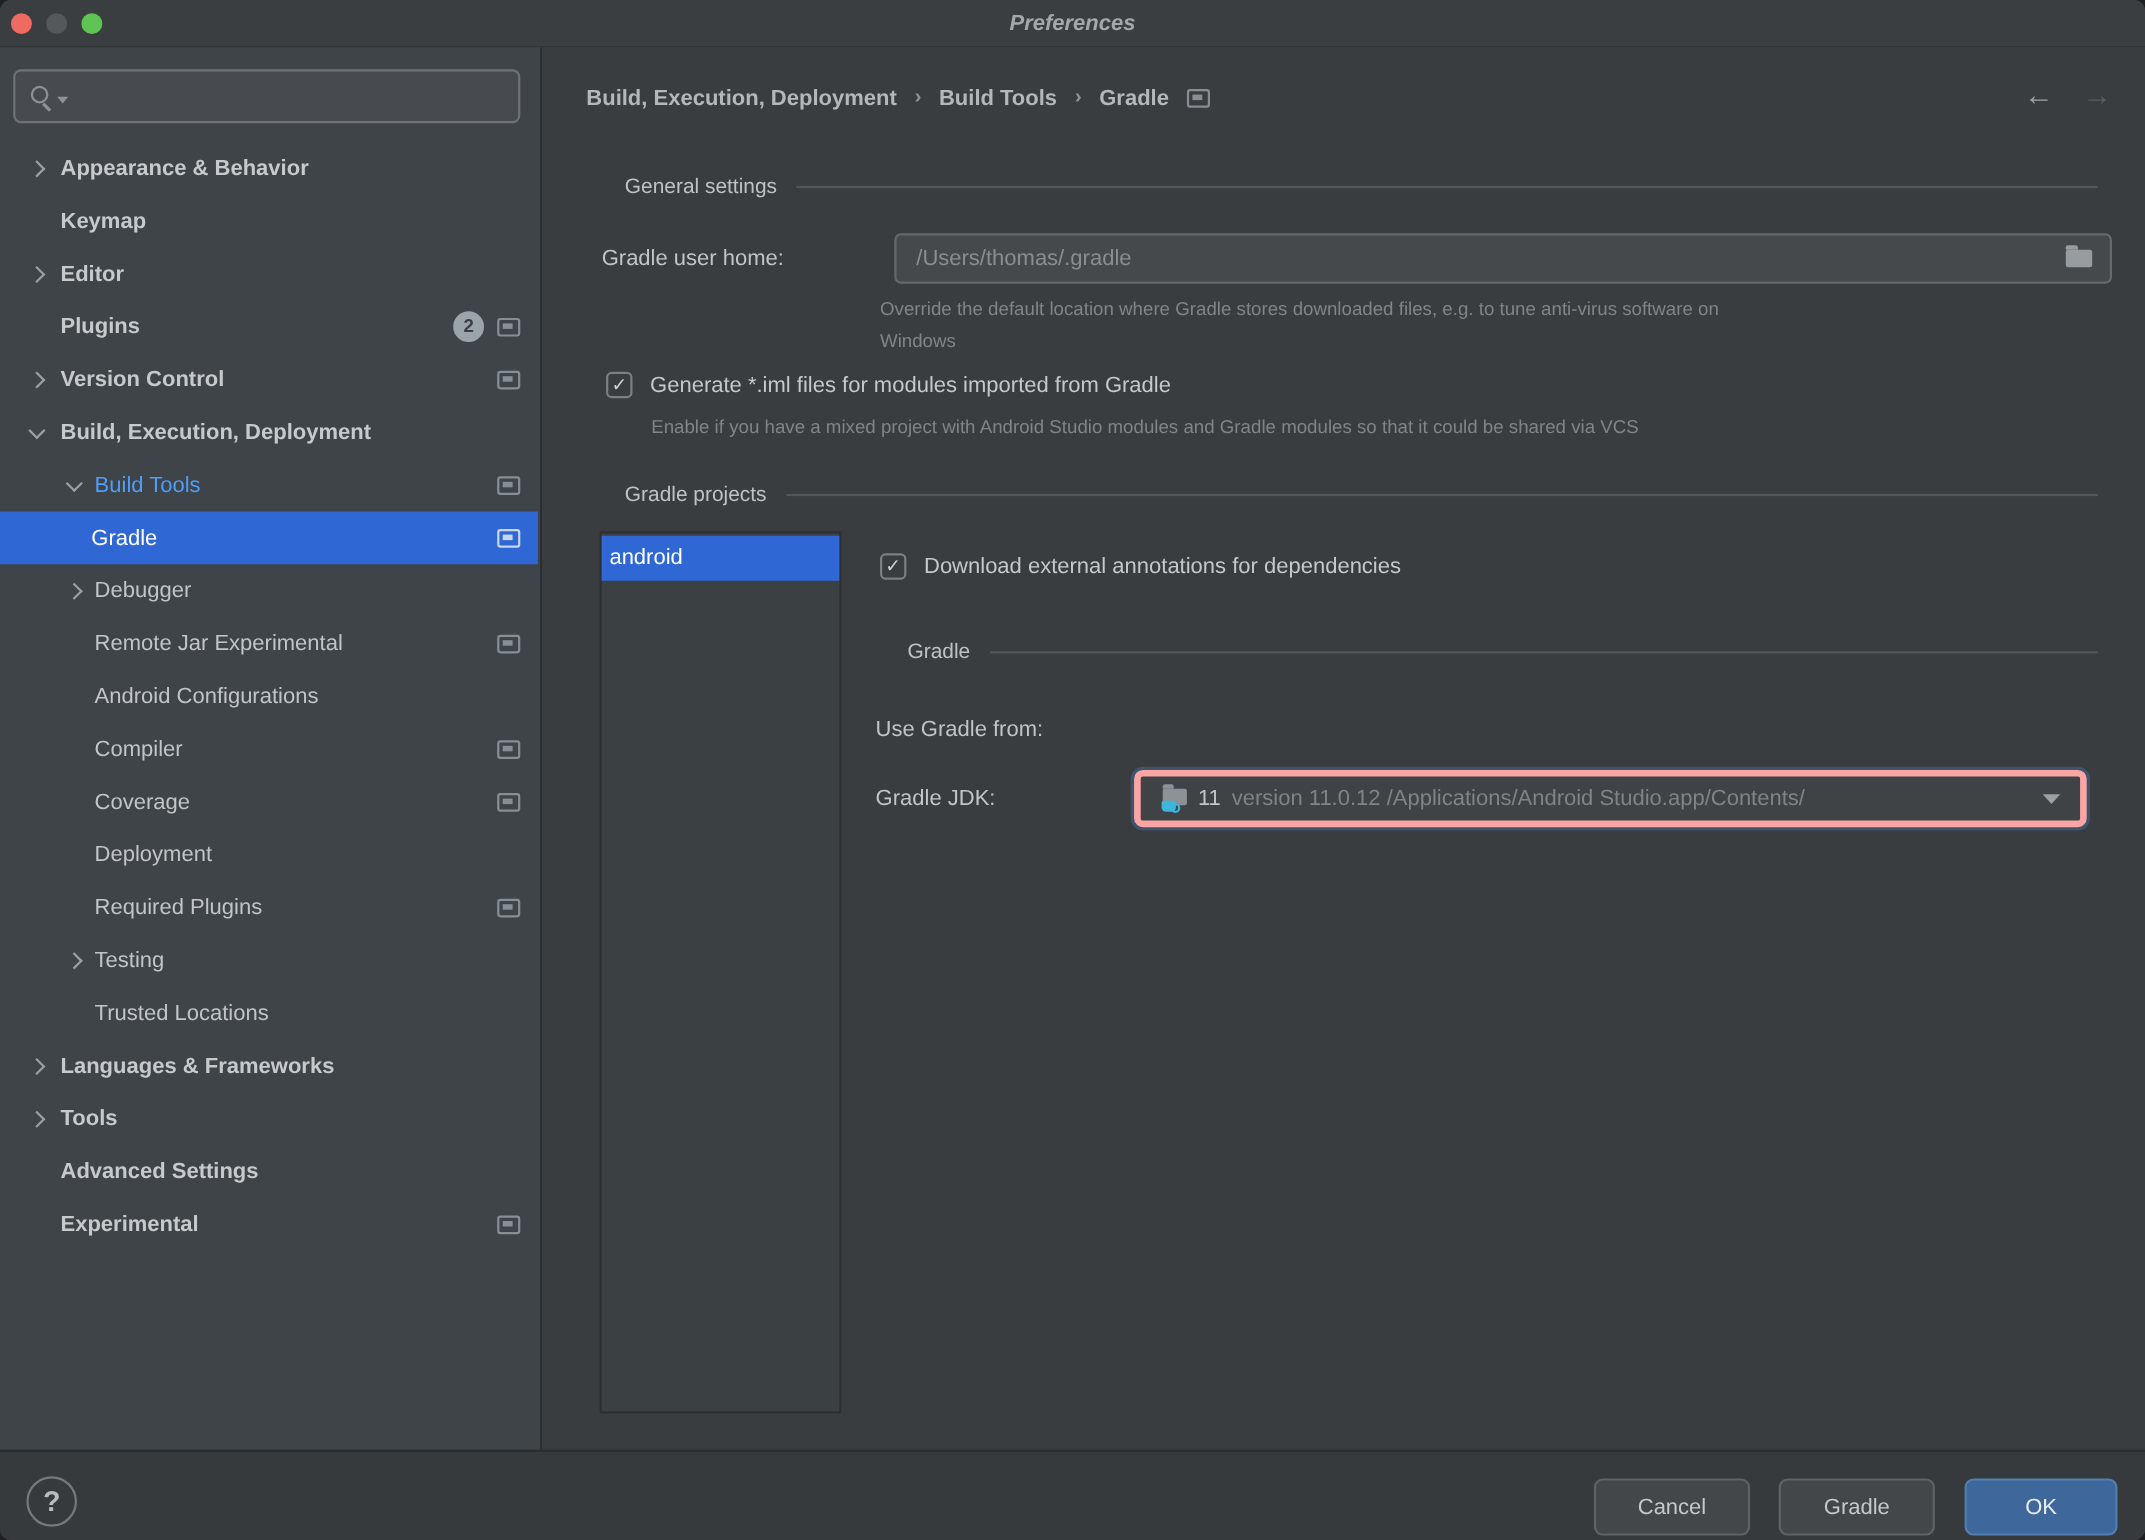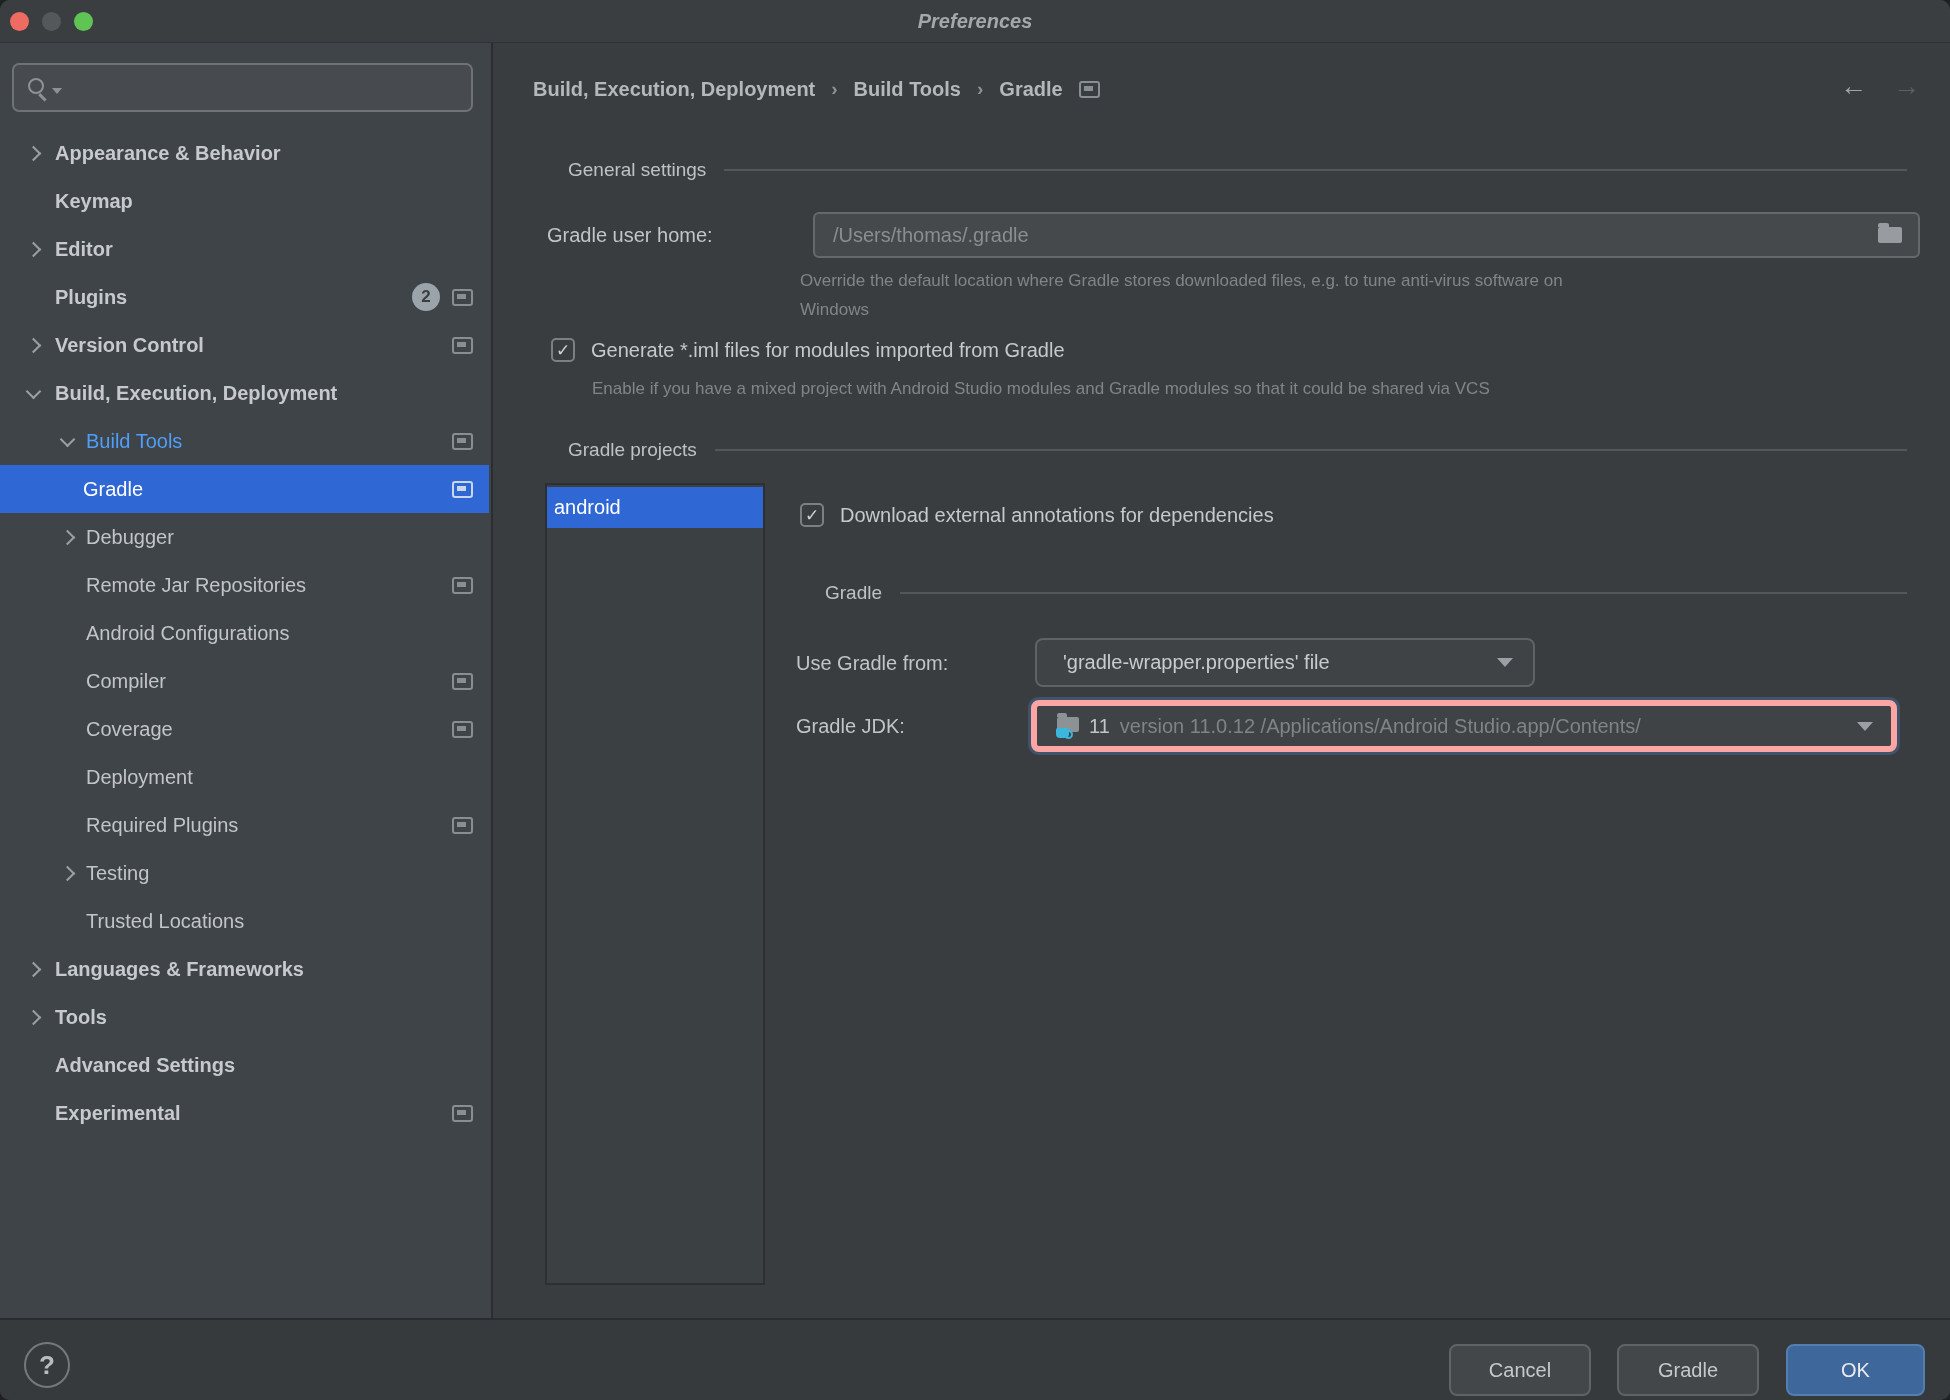--- a/index.html
+++ b/index.html
@@ -204,21 +204,21 @@
       <div class="trow lvl2 selected">
         <span class="tlabel">Gradle</span>
         <span class="mini-icon"></span>
       </div>
       <div class="trow lvl1">
         <span class="chev right"></span>
         <span class="tlabel">Debugger</span>
       </div>
       <div class="trow lvl1">
         <span class="chev none"></span>
-        <span class="tlabel">Remote Jar Repositories</span>
+        <span class="tlabel">Remote Jar Experimental</span>
         <span class="mini-icon"></span>
       </div>
       <div class="trow lvl1">
         <span class="chev none"></span>
         <span class="tlabel">Android Configurations</span>
       </div>
       <div class="trow lvl1">
         <span class="chev none"></span>
         <span class="tlabel">Compiler</span>
         <span class="mini-icon"></span>
@@ -318,24 +318,20 @@
       </span>
       <span class="cb-label">Download external annotations for dependencies</span>
     </div>
 
     <div class="sec-hdr" id="hdr-gradle">
       <span class="sec-title">Gradle</span>
       <span class="rule"></span>
     </div>
 
     <div class="form-label" id="lbl-use-gradle">Use Gradle from:</div>
-    <div class="dropdown">
-      <span class="dd-value">'gradle-wrapper.properties' file</span>
-      <span class="dd-arrow"></span>
-    </div>
 
     <div class="form-label" id="lbl-jdk">Gradle JDK:</div>
     <div class="jdk-combo">
       <span class="jdk-icon">
           <i class="cup"></i>
         </span>
       <span class="jdk-version">11</span>
       <span class="jdk-path">version 11.0.12 /Applications/Android Studio.app/Contents/</span>
       <span class="dd-arrow"></span>
     </div>

